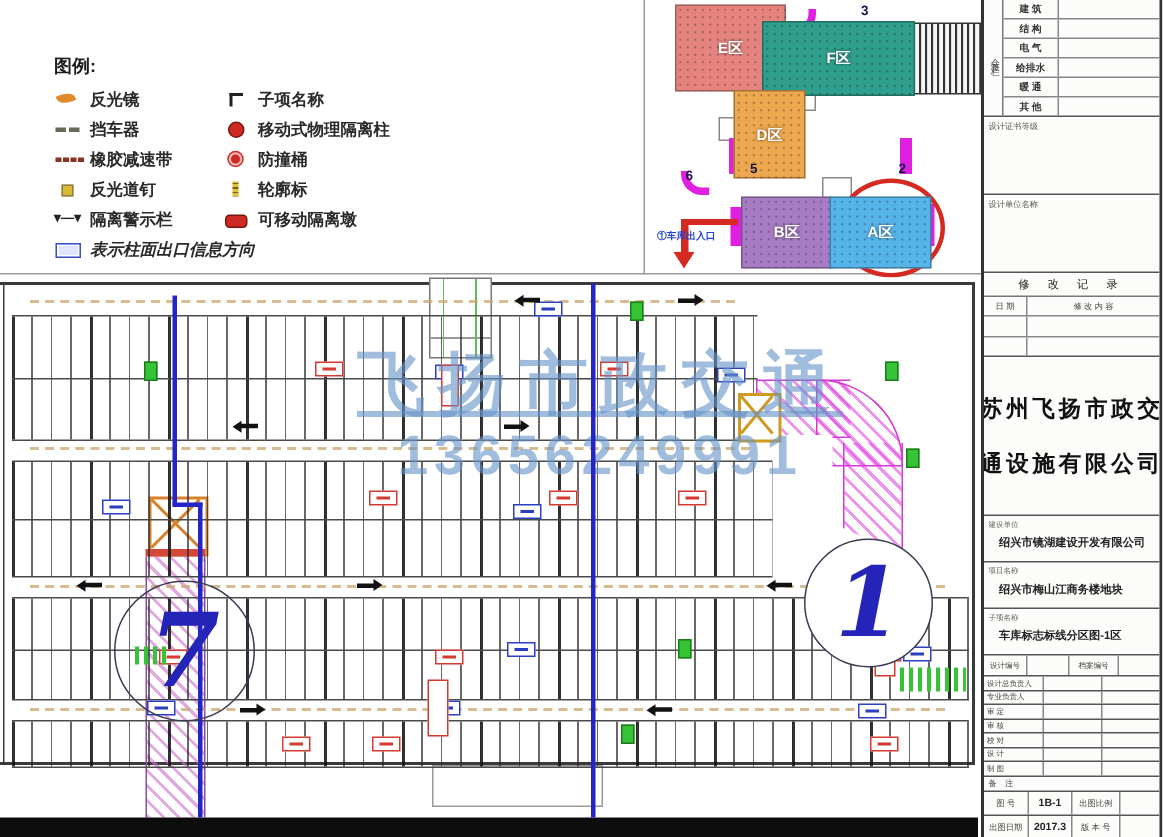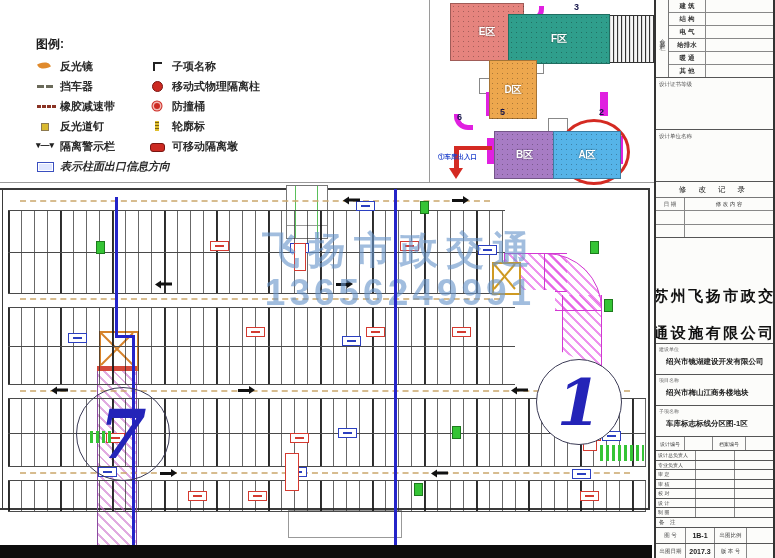--- a/index.html
+++ b/index.html
@@ -70,21 +70,21 @@
   .redbar{position:absolute;left:97px;top:181px;width:40px;height:5px;background:#d4483a;}
   .xbox{position:absolute;background:#fff;}
   .ramp{position:absolute;background:repeating-linear-gradient(45deg,rgba(224,60,224,.55) 0 2px,rgba(255,255,255,0) 2px 7px);border:1.5px solid #d238d2;}
   .protrusion{position:absolute;left:286px;top:0px;width:40px;height:52px;background:#fff;border:1px solid #777;
         background-image:linear-gradient(90deg,transparent 8px,#5abf5a 8px,#5abf5a 9px,transparent 9px,transparent 30px,#5abf5a 30px,#5abf5a 31px,transparent 31px),
                          linear-gradient(0deg,transparent 12px,#999 12px,#999 13px,transparent 13px);}
   .bigcircle{position:absolute;border:1.5px solid #3a3a55;border-radius:50%;display:flex;align-items:center;justify-content:center;background:transparent;}
   .bignum{font-family:"DejaVu Serif",serif;font-weight:bold;font-style:italic;color:#2424b8;}
   .blueline{position:absolute;background:#2424c8;}
   .watermark{position:absolute;left:150px;top:40px;width:500px;text-align:center;color:rgba(104,148,202,.62);font-weight:bold;pointer-events:none;z-index:40;}
-  .wm1{font-size:38px;letter-spacing:8px;}
+  .wm1{font-size:46px;letter-spacing:8px;text-decoration:underline;}
   .wm2{font-size:37px;letter-spacing:4px;margin-top:-4px;}
   .planline{position:absolute;background:#3a3a3a;}
   .stub{position:absolute;border:1px solid #999;background:#fff;}
   .blackbar{position:absolute;left:0;top:545px;width:652px;height:13px;background:#0d0d0d;}
   
   .titleblock{position:absolute;left:654px;top:0;width:121px;height:558px;background:#fcfcfa;border-left:2px solid #333;
         box-sizing:border-box;overflow:hidden;border-right:2px solid #333;}
   .tb-sec{box-sizing:border-box;border-bottom:1px solid #555;position:relative;}
   .signoff{height:78px;display:flex;}
   .signoff .vlabel{width:12px;border-right:1px solid #777;writing-mode:vertical-rl;font-size:6px;letter-spacing:3px;color:#444;
@@ -97,21 +97,21 @@
   .stampbox{height:52px;}
   .stampbox .tiny{position:absolute;left:3px;top:3px;font-size:5.5px;color:#555;}
   .revision{height:56px;display:flex;flex-direction:column;}
   .rev-title{height:15px;font-size:7.5px;letter-spacing:5px;color:#222;display:flex;align-items:center;justify-content:center;border-bottom:1px solid #777;}
   .rev-cols{height:12px;display:flex;border-bottom:1px solid #888;font-size:5.5px;color:#444;}
   .rev-c1{width:28px;border-right:1px solid #888;display:flex;align-items:center;justify-content:center;}
   .rev-c2{flex:1;display:flex;align-items:center;justify-content:center;}
   .rev-row{flex:1;display:flex;border-bottom:1px solid #888;}
   .rev-row:last-child{border-bottom:none;}
   .rev-row .rev-c1{height:100%;}
-  .company{height:106px;display:flex;flex-direction:column;align-items:center;justify-content:flex-end;gap:18px;}
+  .company{height:106px;display:flex;flex-direction:column;align-items:center;justify-content:center;gap:18px;}
   .company div{font-size:15px;font-weight:bold;letter-spacing:2.5px;color:#111;white-space:nowrap;}
   .proj-row{height:31px;}
   .proj-label{position:absolute;left:3px;top:2px;font-size:5px;color:#666;}
   .proj-value{position:absolute;left:10px;top:13px;font-size:7.5px;font-weight:bold;color:#222;white-space:nowrap;}
   .pair-row{height:14px;display:flex;font-size:5px;color:#444;}
   .pair-row>div{border-right:1px solid #888;display:flex;align-items:center;justify-content:center;}
   .pair-row>div:last-child{border-right:none;}
   .staff-row{height:9.5px;display:flex;}
   .staff-label{width:40px;border-right:1px solid #888;font-size:5px;color:#444;display:flex;align-items:center;justify-content:flex-start;padding-left:2px;box-sizing:border-box;}
   .staff-mid{width:38px;border-right:1px solid #888;}

